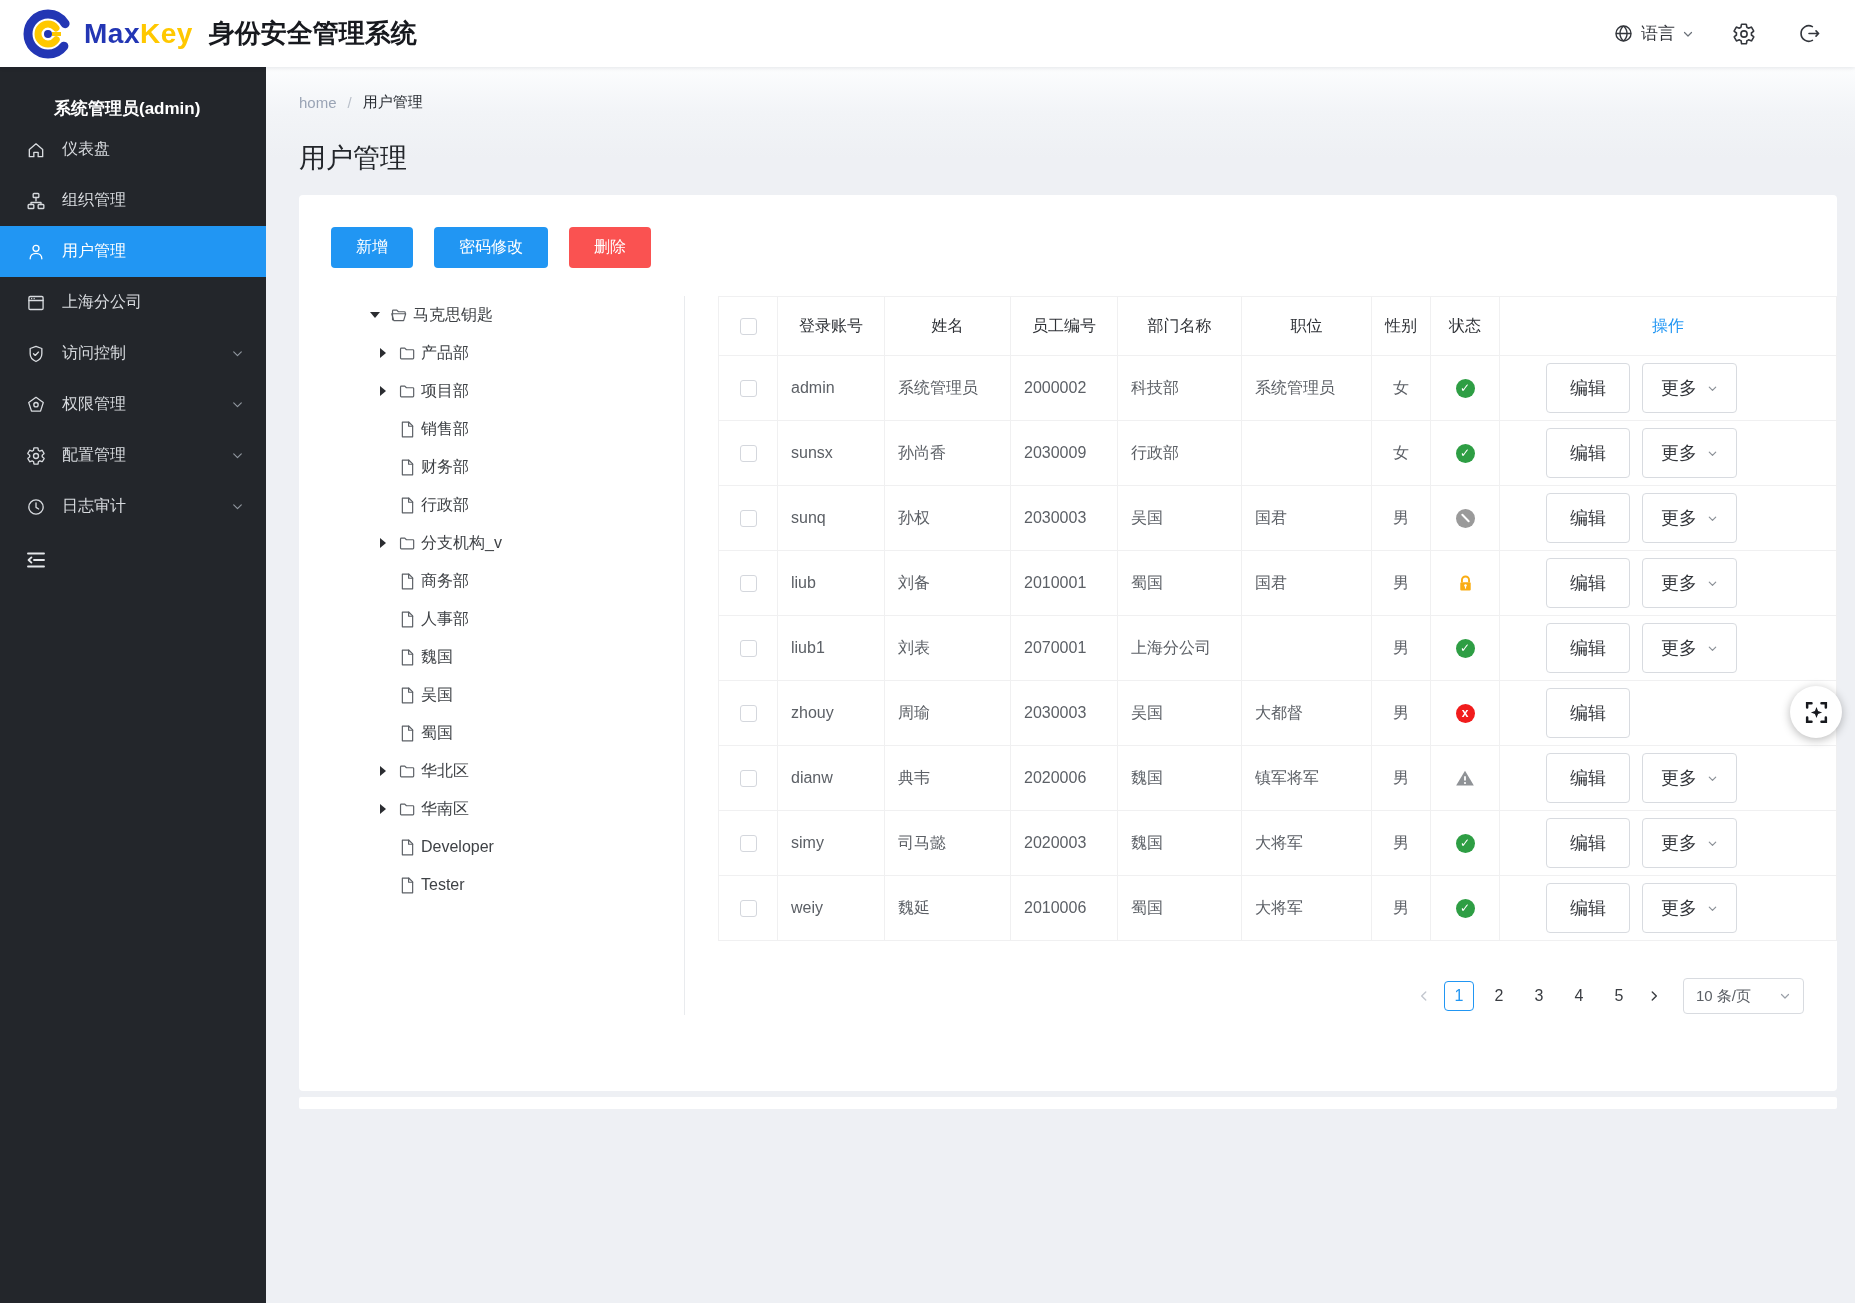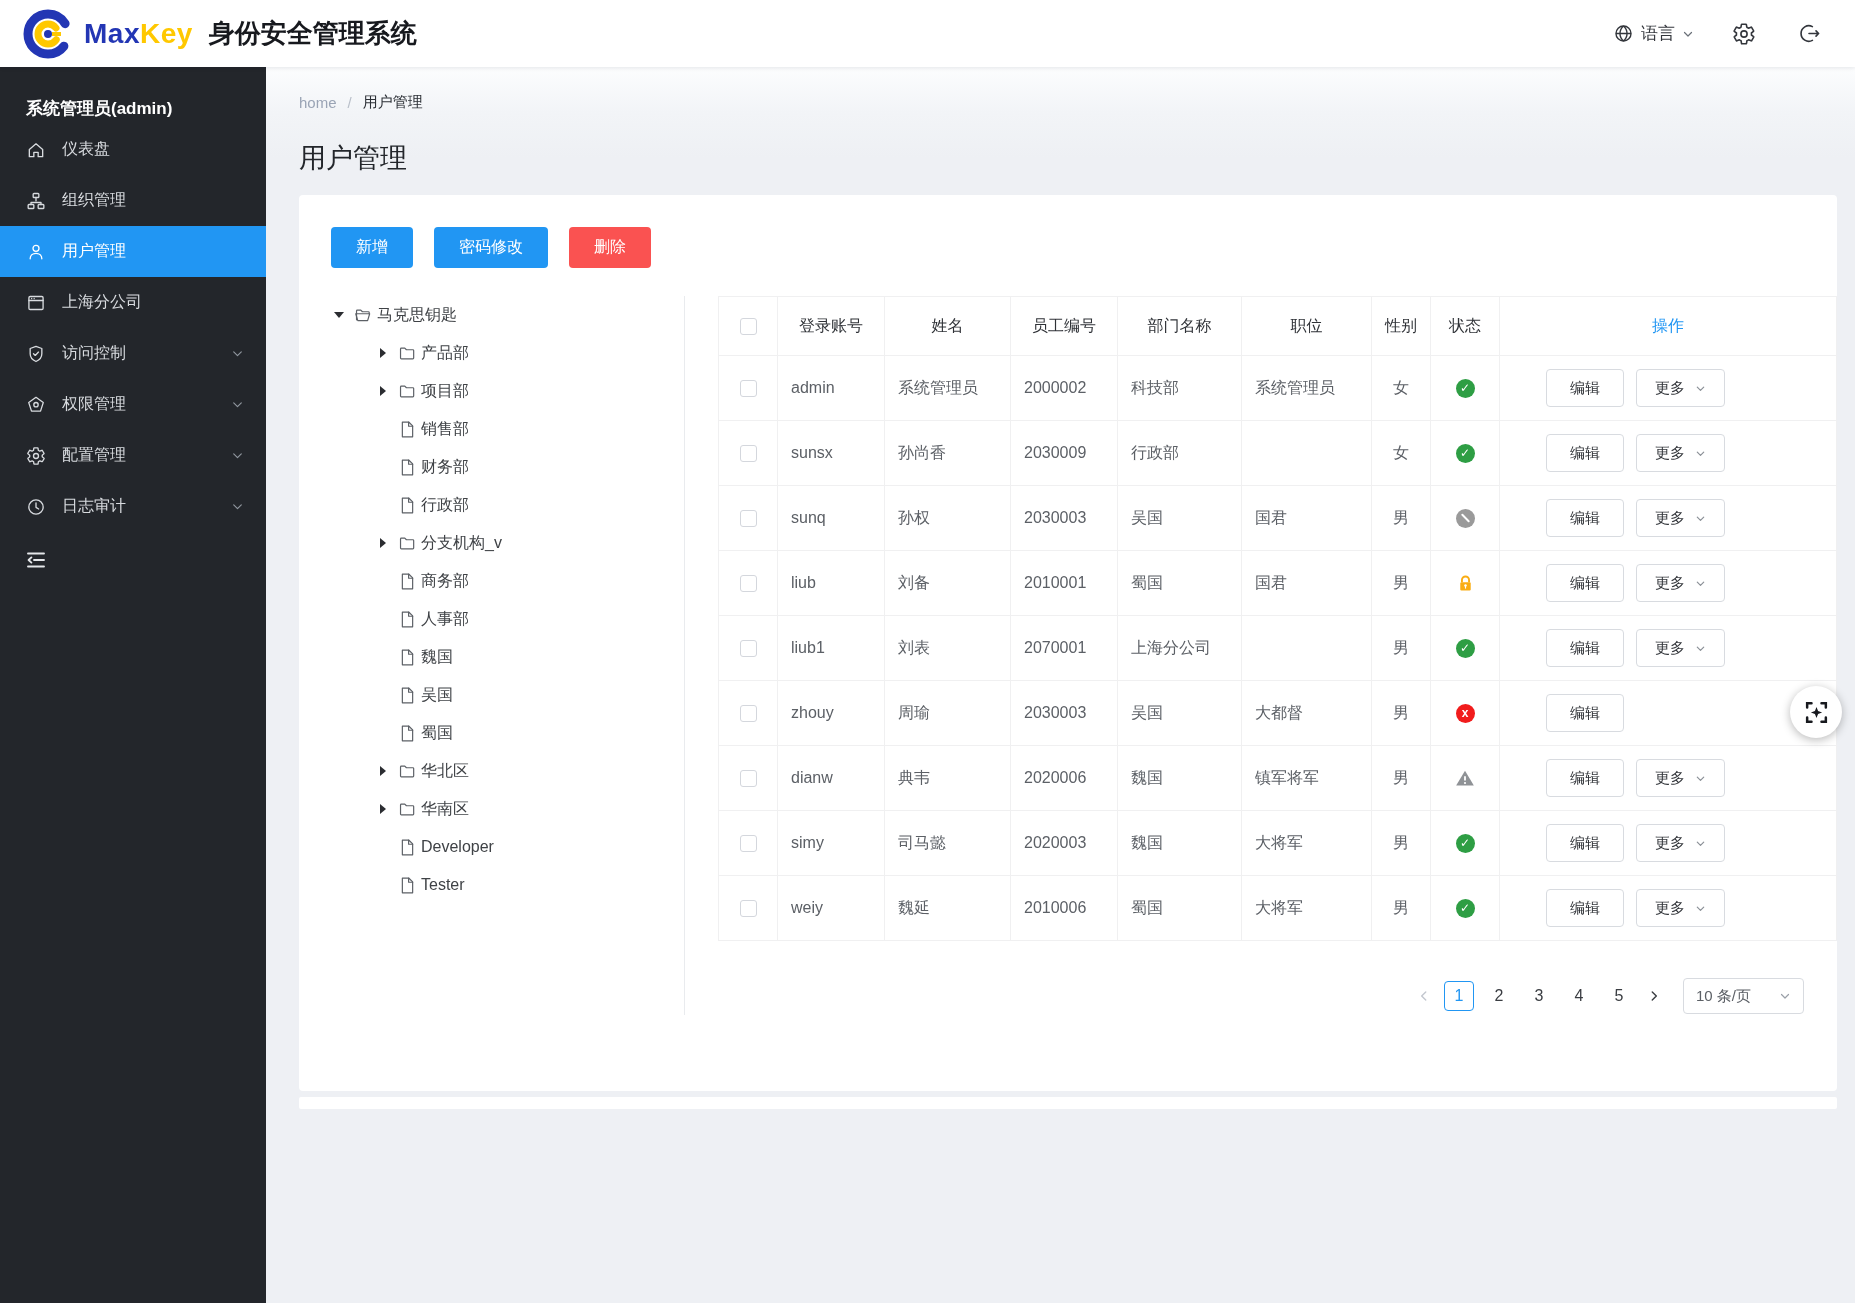--- a/index.html
+++ b/index.html
@@ -12,21 +12,21 @@
   .brand-name{font-size:28px;font-weight:bold;letter-spacing:.5px;}
   .brand-max{color:#2336b4;}
   .brand-key{color:#ffc800;}
   .brand-sub{font-size:26px;font-weight:bold;color:#17191e;margin-left:6px;}
   .header-right{display:flex;align-items:center;gap:34px;color:#33363c;}
   .lang{display:flex;align-items:center;gap:7px;font-size:17px;cursor:pointer;color:#33363c;}
   .hbtn{background:none;border:none;cursor:pointer;display:flex;color:#33363c;padding:4px;}
 
   
   .sidebar{position:absolute;top:67px;left:0;bottom:0;width:266px;background:#23262b;color:#dcdfe3;}
-  .side-user{font-size:17px;font-weight:bold;color:#fff;padding:30px 0 4px 26px;}
+  .side-user{font-size:17px;font-weight:bold;color:#fff;padding:30px 0 4px 26px;margin-left:28px;}
   .side-item{height:51px;display:flex;align-items:center;padding:0 22px 0 26px;font-size:16px;cursor:pointer;color:#d8dbdf;}
   .side-item.active{background:#2196f3;color:#fff;}
   .side-icon{width:21px;height:21px;margin-right:15px;display:flex;align-items:center;}
   .side-chevron{margin-left:auto;display:flex;color:#8f969e;}
   .side-collapse{margin:16px 0 0 24px;cursor:pointer;color:#e4e6e9;width:26px;display:flex;}
 
   
   .main{position:absolute;top:67px;left:266px;right:0;bottom:0;padding:0 18px 0 33px;background:linear-gradient(180deg,#fcfdfe 0,#f2f4f7 46px,#eef0f4 90px);overflow:hidden;}
   .breadcrumb{padding-top:26px;font-size:15px;display:flex;gap:11px;align-items:center;}
   .bc-home{color:#9aa4b5;cursor:pointer;}
@@ -43,38 +43,38 @@
   .query-btn{width:84px;height:43px;margin-left:62px;}
 
   .table-card{margin-top:19px;padding:32px 0 12px 0;min-height:896px;}
   .toolbar{padding-left:32px;display:flex;gap:21px;}
   .toolbar .btn{height:41px;padding:0 25px;}
   .card-body{display:flex;margin-top:28px;align-items:stretch;}
 
   
   .tree{width:386px;border-right:1px solid #e9ebee;flex:none;padding-top:0;}
   .tree-node{height:38px;display:flex;align-items:center;font-size:16px;color:#3f4246;cursor:pointer;}
-  .tree-node.lvl0{padding-left:32px;}
+  .tree-node.lvl0{padding-left:68px;}
   .tree-node.lvl1{padding-left:76px;}
   .caret-box{width:16px;display:flex;justify-content:center;align-items:center;margin-right:7px;flex:none;}
   .caret-down{width:0;height:0;border-left:5px solid transparent;border-right:5px solid transparent;border-top:6px solid #2b2d31;}
   .caret-right{width:0;height:0;border-top:5px solid transparent;border-bottom:5px solid transparent;border-left:6px solid #2b2d31;}
   .tree-icon{width:19px;height:19px;margin-right:4px;display:flex;align-items:center;color:#5c6066;flex:none;}
 
   
   .table-wrap{flex:1;margin-left:33px;min-width:0;}
   table{width:100%;border-collapse:collapse;table-layout:fixed;border-left:1px solid #f0f0f1;border-top:1px solid #f0f0f1;}
   th,td{border-bottom:1px solid #f0f0f1;border-right:1px solid #f0f0f1;overflow:hidden;white-space:nowrap;}
   thead th{height:59px;font-size:16px;font-weight:500;color:#2f3237;text-align:center;background:#fff;}
   thead th.th-action{color:#2196f3;font-weight:400;}
   tbody td{height:65px;font-size:16px;color:#5c6066;padding-left:13px;text-align:left;}
   td.c-center,th.c-center{padding-left:0;text-align:center;}
   .checkbox{display:inline-block;width:17px;height:17px;border:1px solid #d4d7dd;border-radius:3px;background:#fff;vertical-align:middle;cursor:pointer;}
   td.c-action{padding-left:46px;}
-  .btn-plain{height:38px;background:#fff;border:1px solid #d8dbe0;border-radius:4px;font-size:15px;color:#33363b;cursor:pointer;padding:0 23px;vertical-align:middle;}
+  .btn-plain{height:50px;background:#fff;border:1px solid #d8dbe0;border-radius:4px;font-size:18px;color:#33363b;cursor:pointer;padding:0 23px;vertical-align:middle;}
   .btn-more{margin-left:12px;padding:8px 18px;display:inline-flex;align-items:center;gap:10px;}
   .btn-more .mr-caret{display:flex;color:#8a8f96;}
 
   
   .st{display:inline-flex;width:19px;height:19px;border-radius:50%;align-items:center;justify-content:center;color:#fff;font-size:12px;font-weight:bold;vertical-align:middle;position:relative;}
   .st-active{background:#2e9e44;}
   .st-deleted{background:#f11c1c;font-size:12px;}
   .st-disabled{background:#9a9a9a;}
   .st-disabled i{display:block;width:11px;height:2px;background:#fff;border-radius:1px;transform:rotate(45deg);}
   .st-svg{display:inline-flex;vertical-align:middle;}

